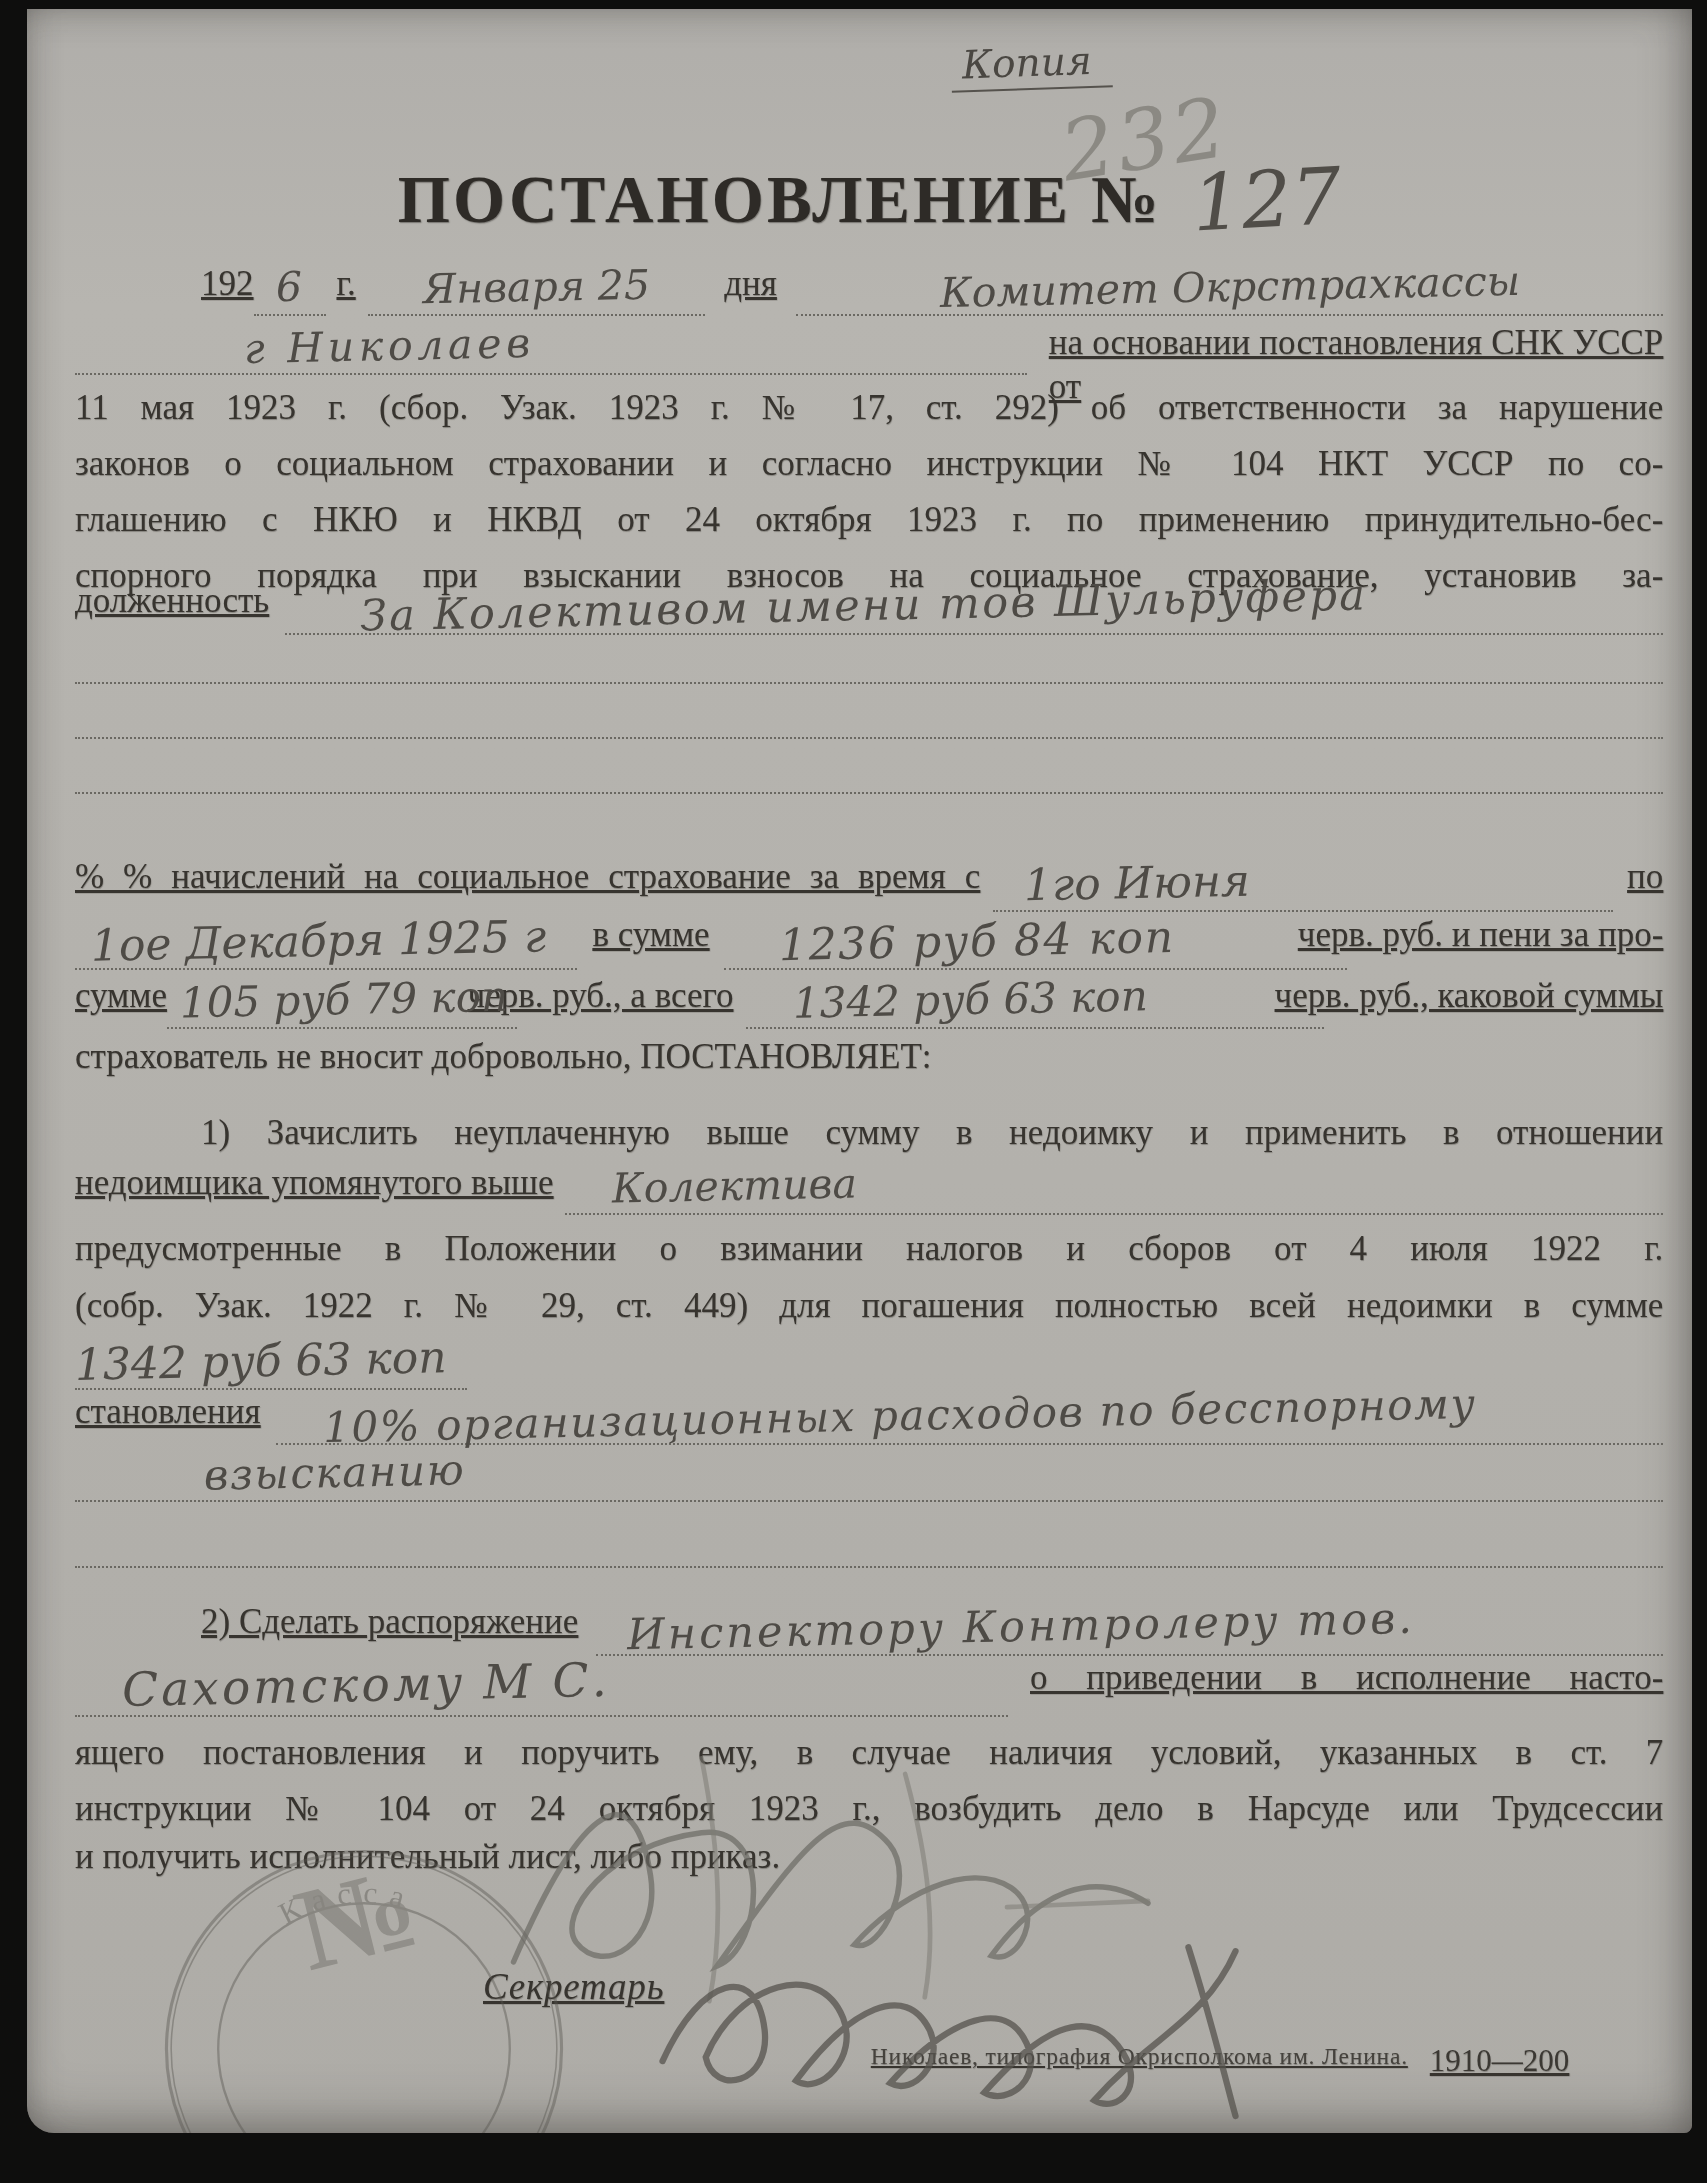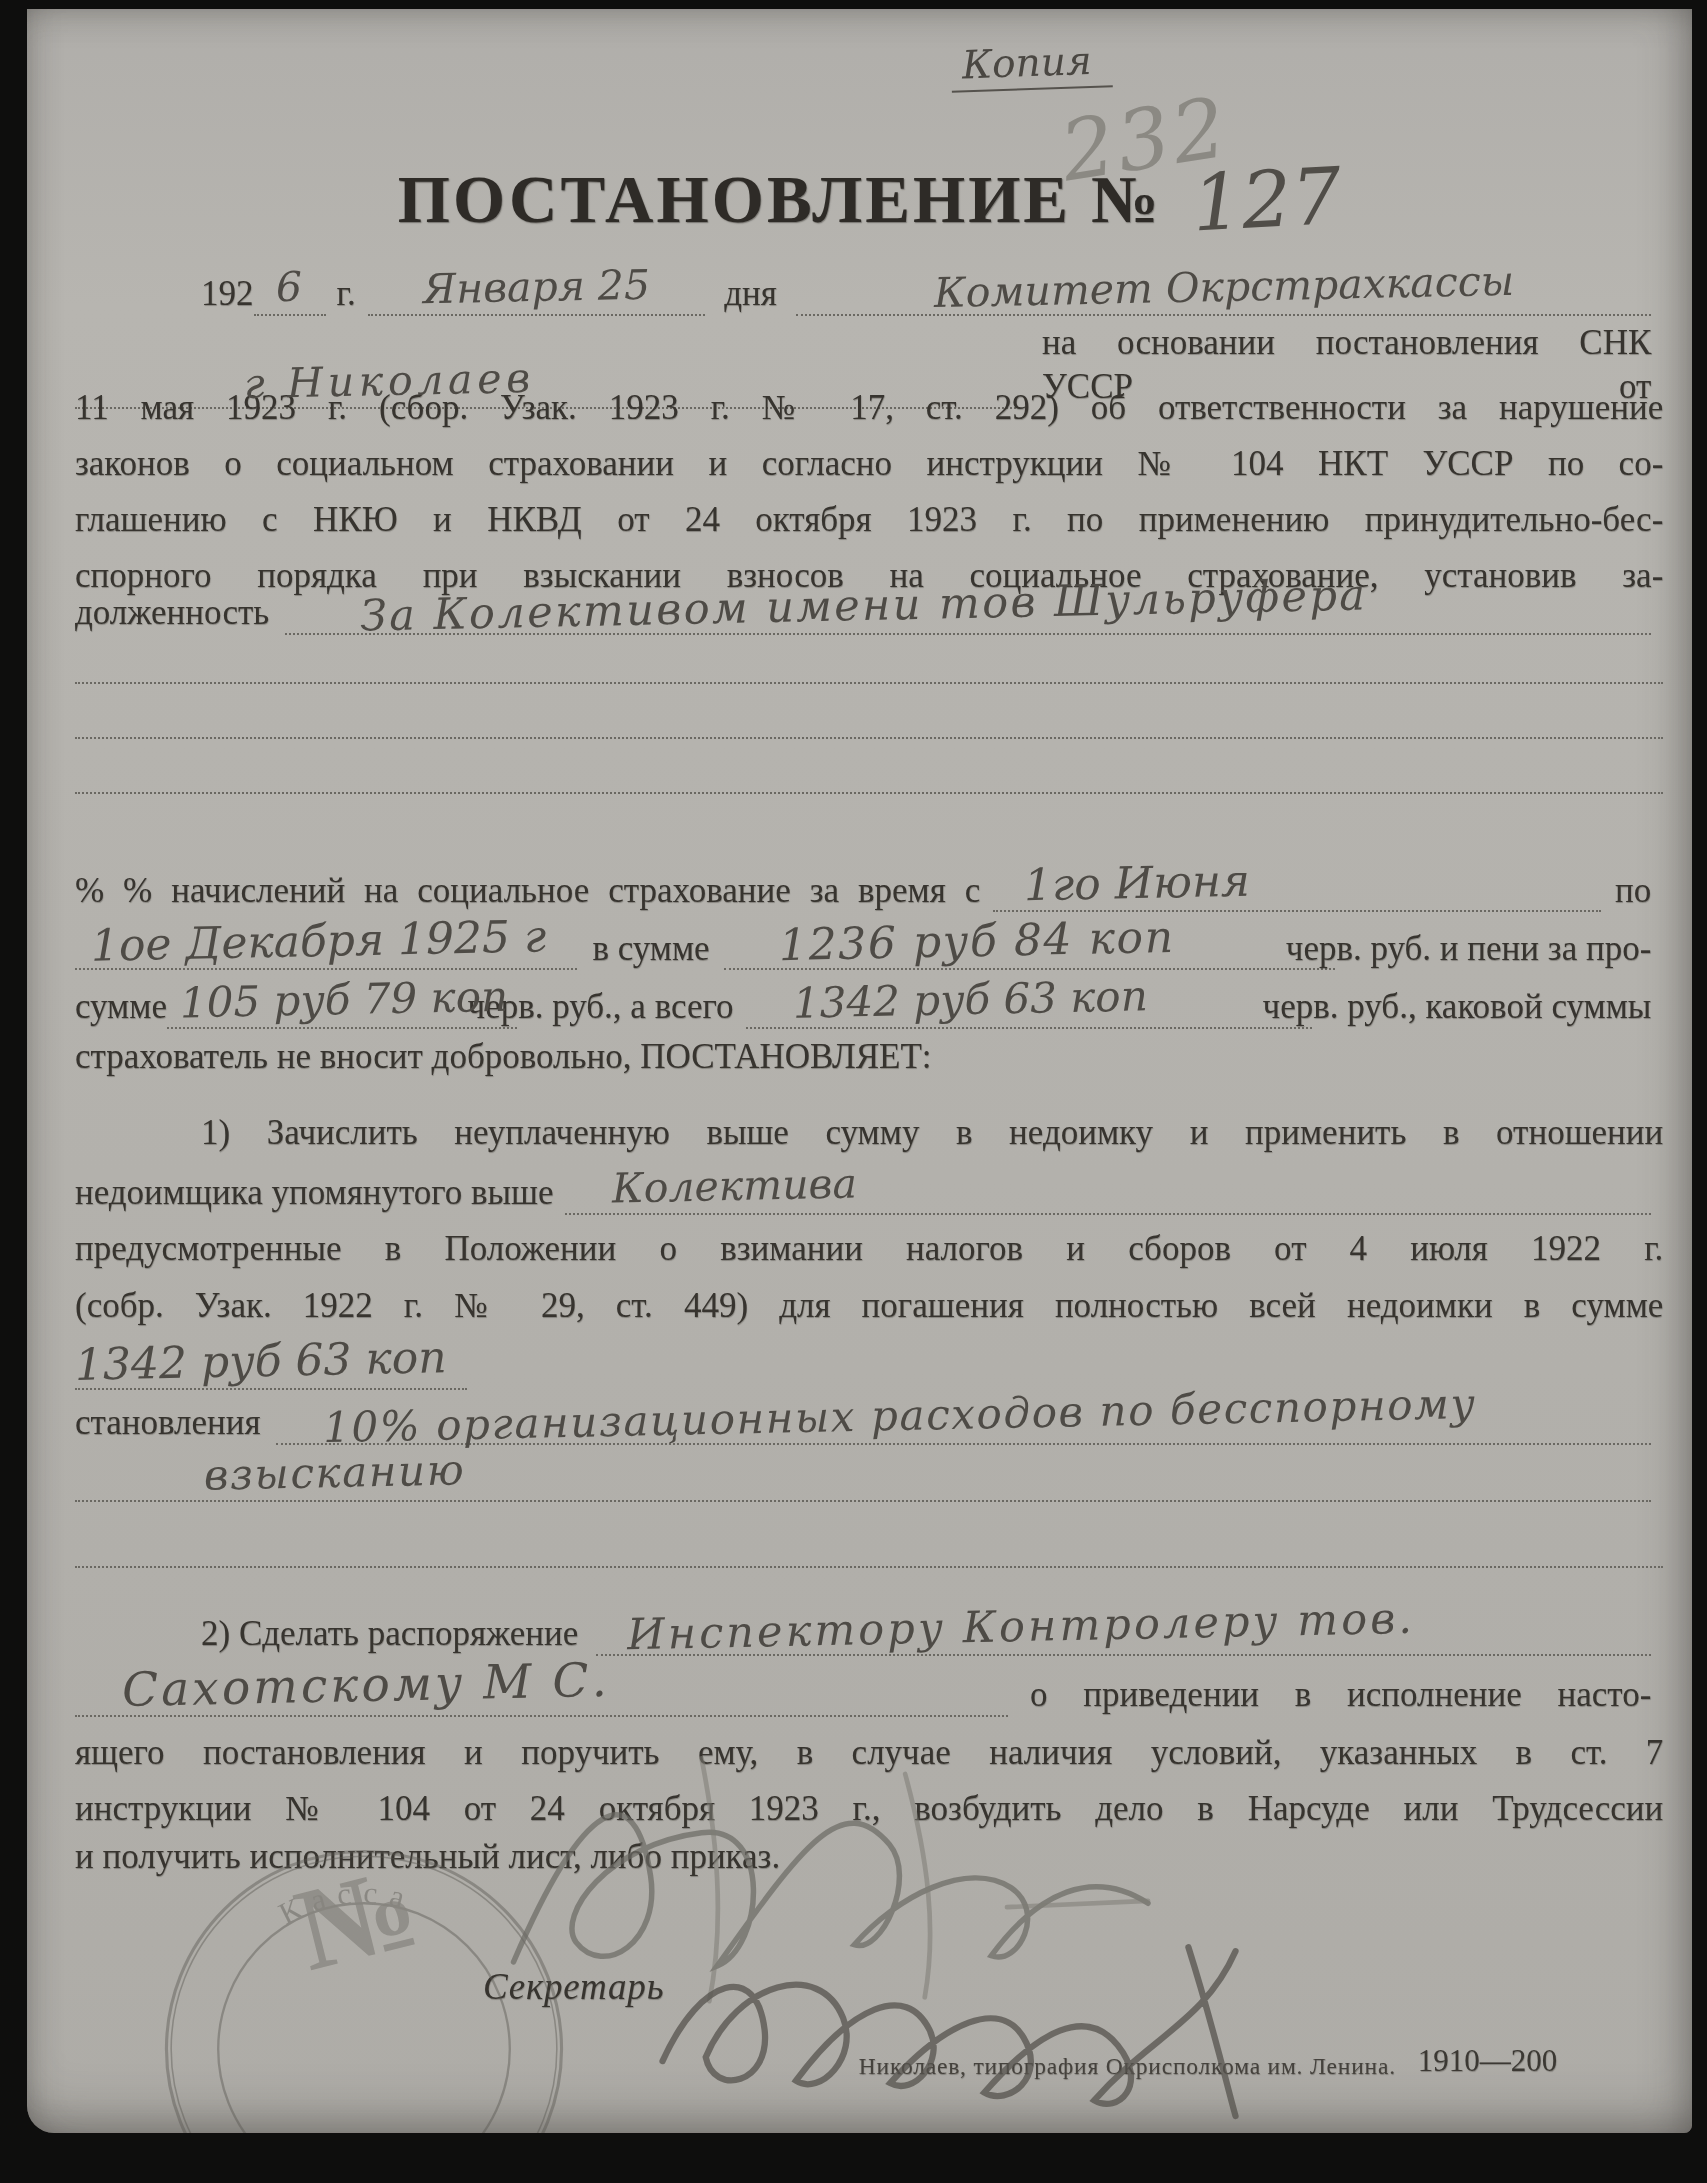--- a/index.html
+++ b/index.html
@@ -5,23 +5,23 @@
   html,body{margin:0;padding:0;background:#0c0c0c;}
   .canvas{position:relative;width:1708px;height:2183px;background:#0e0e0d;overflow:hidden;
           font-family:"Liberation Serif", serif;}
   .paper{position:absolute;left:27px;top:9.4px;right:15.7px;bottom:50px;overflow:hidden;
          background:linear-gradient(180deg,#b0aeaa 0%,#b7b5b0 14%,#b3b1ac 55%,#aeaca7 100%);
          border-bottom-left-radius:27px;border-bottom-right-radius:7.8px;
          box-shadow: inset -22px 0 47px -19px rgba(55,53,50,.45),
                      inset 17.3px 0 39px -23.5px rgba(55,53,50,.35),
                      inset 0 -35px 55px -27.5px rgba(55,53,50,.4),
                      inset 0 19.6px 39px -23.5px rgba(90,88,84,.35);}
-  .row{position:absolute;left:48px;right:41px;display:flex;align-items:flex-end;
+  .row{position:absolute;left:48px;right:29px;display:flex;align-items:flex-start;
        font-size:35px;line-height:1.25;color:#37342f;white-space:nowrap;
-       text-shadow:0.5px 0.5px 0.8px rgba(48,45,41,.35);}
+       text-shadow:0.5px 0.5px 0.8px rgba(48,45,41,.35);text-decoration:underline;}
   .block{position:absolute;left:48px;right:29px;font-size:35px;line-height:1.25;color:#37342f;
          text-shadow:0.5px 0.5px 0.8px rgba(48,45,41,.35);}
   .just{text-align:justify;text-align-last:justify;white-space:normal;margin-top:8px;}
   .hw{font-family:"DejaVu Serif", serif;font-style:italic;color:#4e4b46;font-size:41px;
       text-shadow:none;display:inline-block;transform:rotate(-1.2deg);position:relative;z-index:2;}
   .blank{border-bottom:2.4px dotted #6a6862;}
   .fill{flex:1 1 auto;}
   .spacer{flex:0 0 auto;}
   .emptyblank{align-self:flex-end;height:7.8px;}
   .fill-just{flex:1 1 auto;text-align:justify;text-align-last:justify;white-space:normal;padding-left:22px;}

